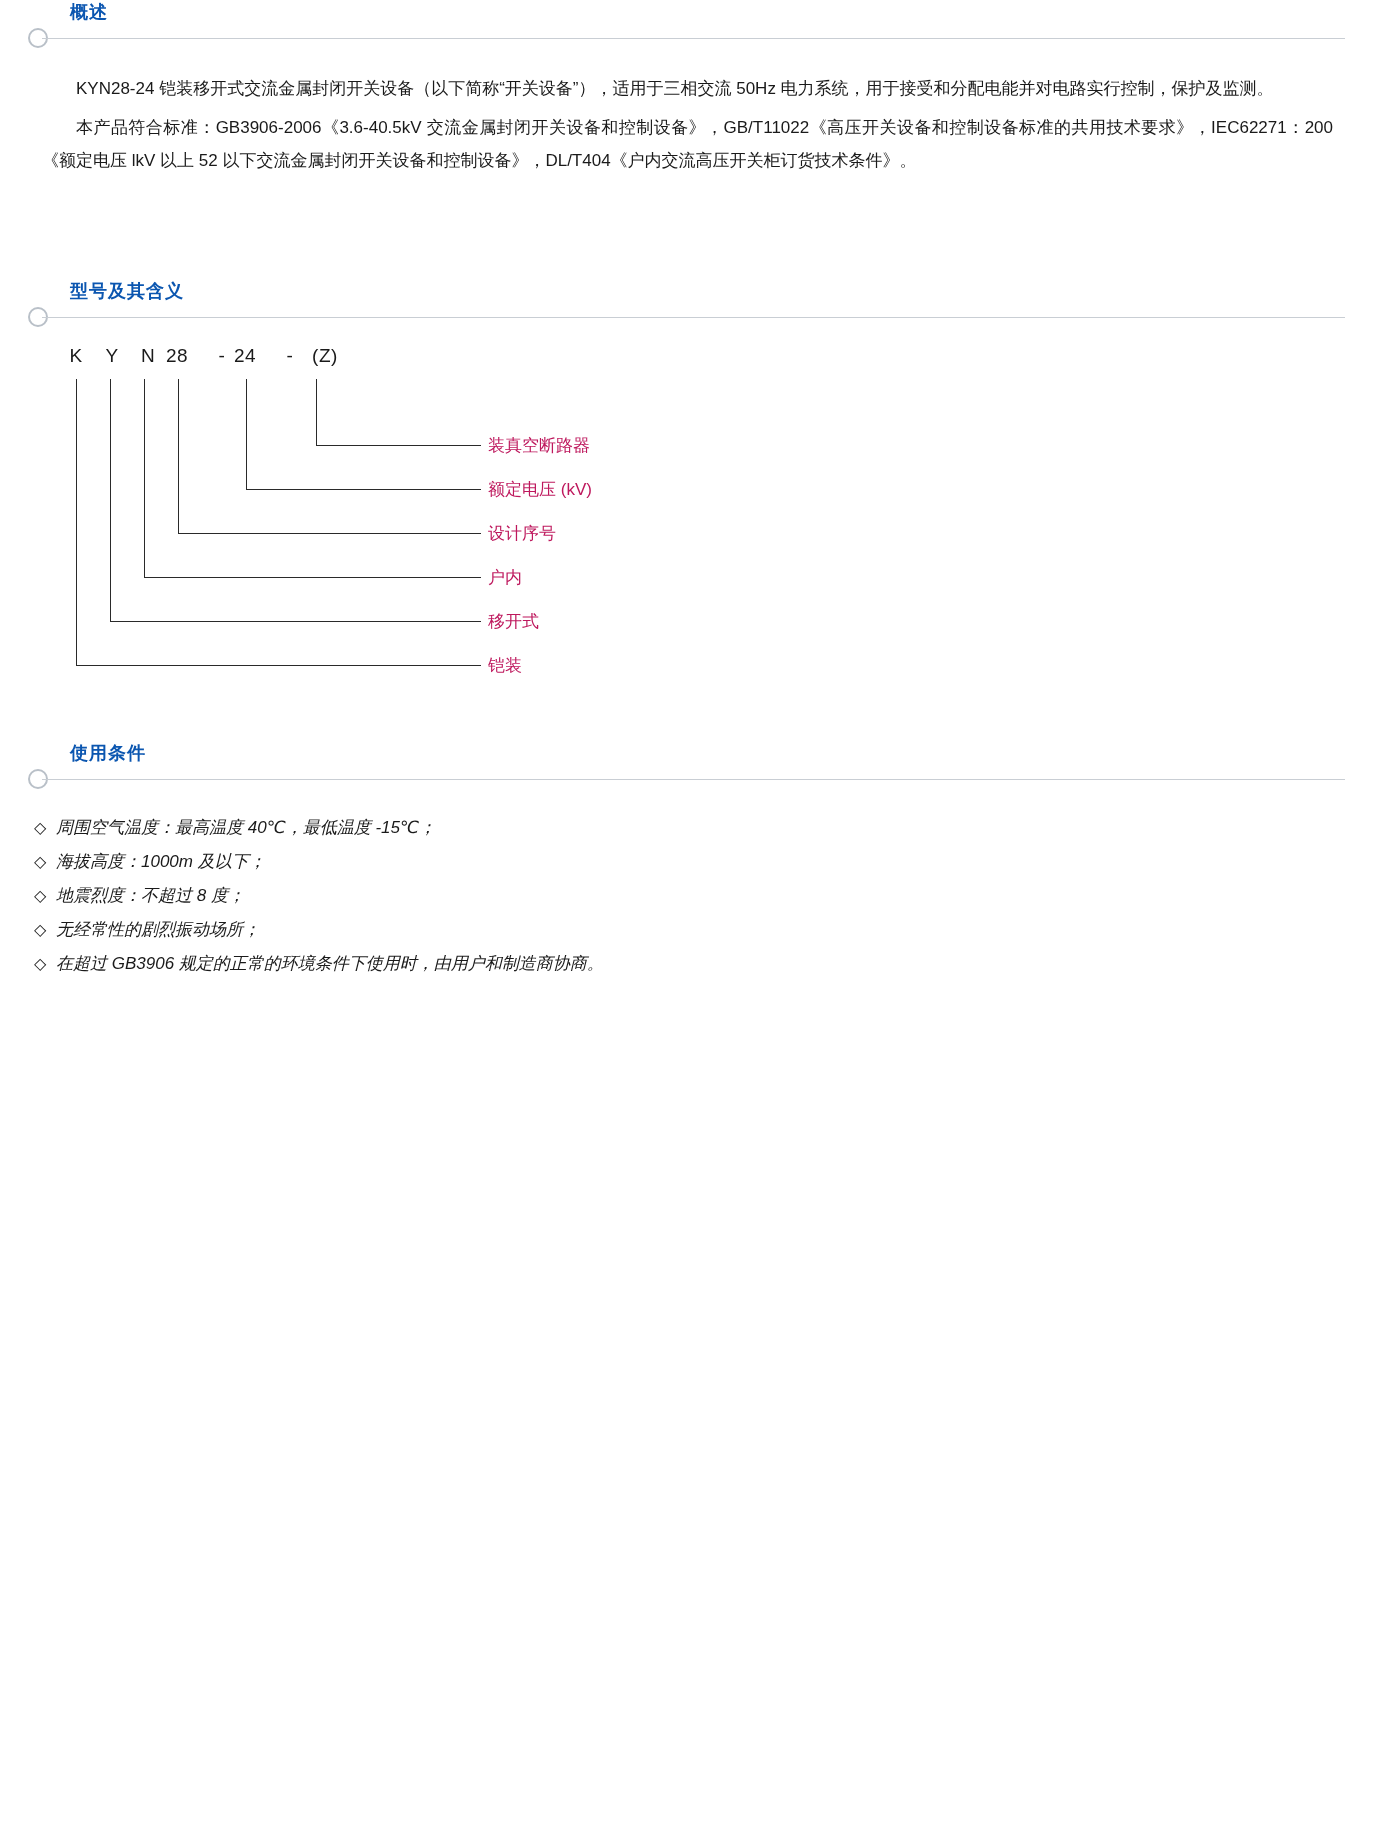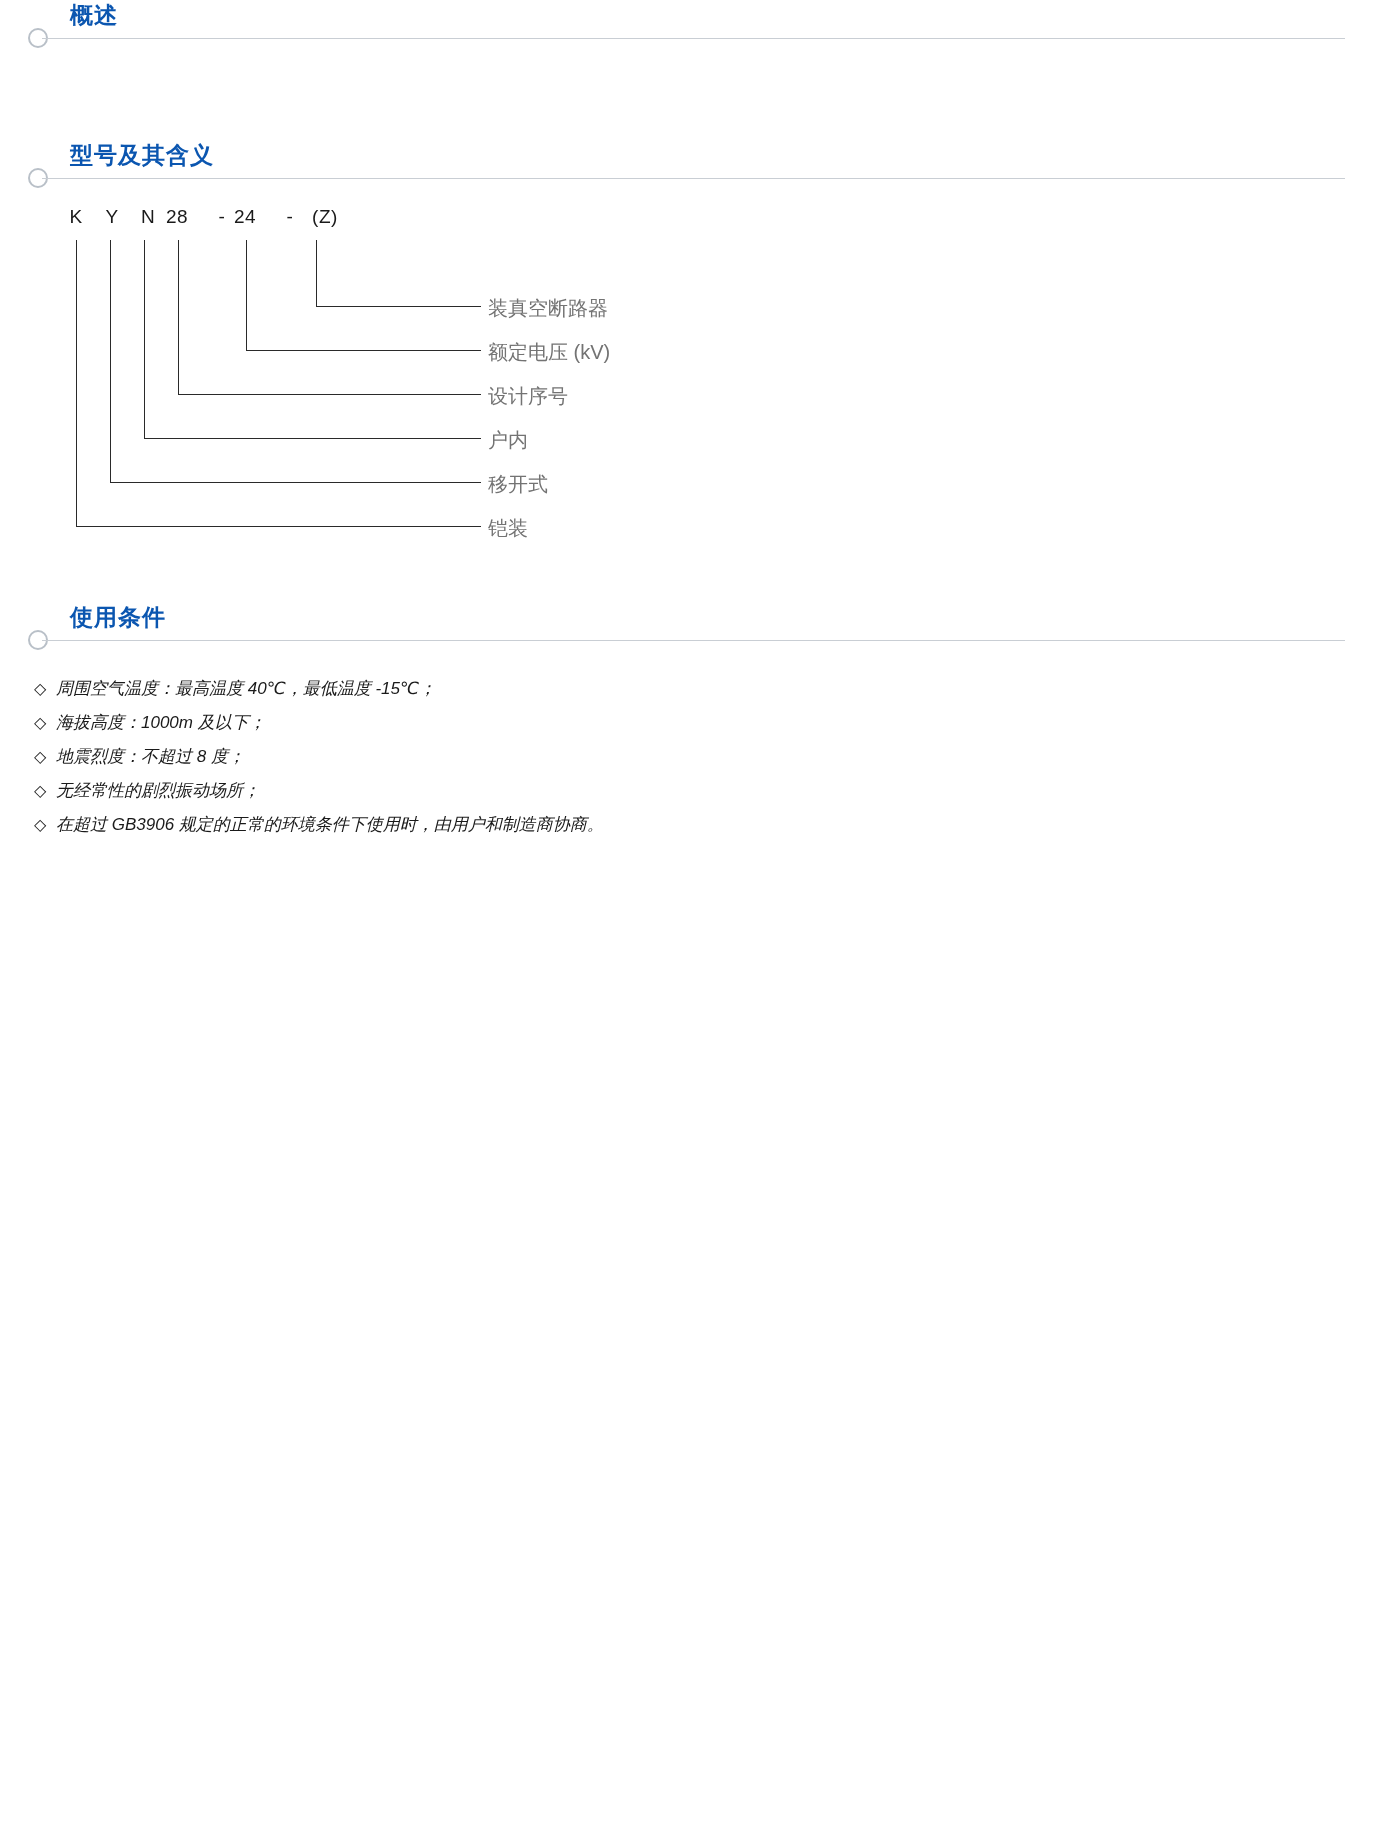--- a/index.html
+++ b/index.html
@@ -39,21 +39,21 @@
     height: 20px;
     border: 2px solid #b9c0c8;
     border-radius: 50%;
     background: #ffffff;
     box-sizing: border-box;
   }
   .sec-head .title {
     position: absolute;
     left: 42px;
     top: 0;
-    font-size: 23px;
+    font-size: 18px;
     font-weight: bold;
     color: #0b56b0;
     letter-spacing: 1px;
     white-space: nowrap;
   }
   .sec-head .rule {
     position: absolute;
     left: 14px;
     right: 0;
     top: 38px;
@@ -101,22 +101,22 @@
   .c-d2  { width: 24px; text-align: center; }
   .c-z   { width: 46px; text-align: center; }
 
   .leader {
     position: absolute;
     border-left: 1px solid #2a2a2a;
     border-bottom: 1px solid #2a2a2a;
   }
   .lbl {
     position: absolute;
-    font-size: 20px;
-    color: #737373;
+    font-size: 17px;
+    color: #be185d;
     white-space: nowrap;
     line-height: 1;
   }
 
   
   .conditions {
     margin-top: 26px;
     padding-left: 6px;
   }
   .cond-item {
@@ -139,20 +139,24 @@
 </head>
 <body>
 
 <div class="page">
 
   <div class="section">
     <div class="sec-head">
       <span class="ring"></span>
       <span class="title">概述</span>
       <span class="rule"></span>
+    </div>
+    <div class="overview">
+      <p>KYN28-24 铠装移开式交流金属封闭开关设备（以下简称“开关设备”），适用于三相交流 50Hz 电力系统，用于接受和分配电能并对电路实行控制，保护及监测。</p>
+      <p>本产品符合标准：GB3906-2006《3.6-40.5kV 交流金属封闭开关设备和控制设备》，GB/T11022《高压开关设备和控制设备标准的共用技术要求》，IEC62271：200《额定电压 lkV 以上 52 以下交流金属封闭开关设备和控制设备》，DL/T404《户内交流高压开关柜订货技术条件》。</p>
     </div>
   </div>
 
   <div class="spacer-1"></div>
 
   <div class="section">
     <div class="sec-head">
       <span class="ring"></span>
       <span class="title">型号及其含义</span>
       <span class="rule"></span>

